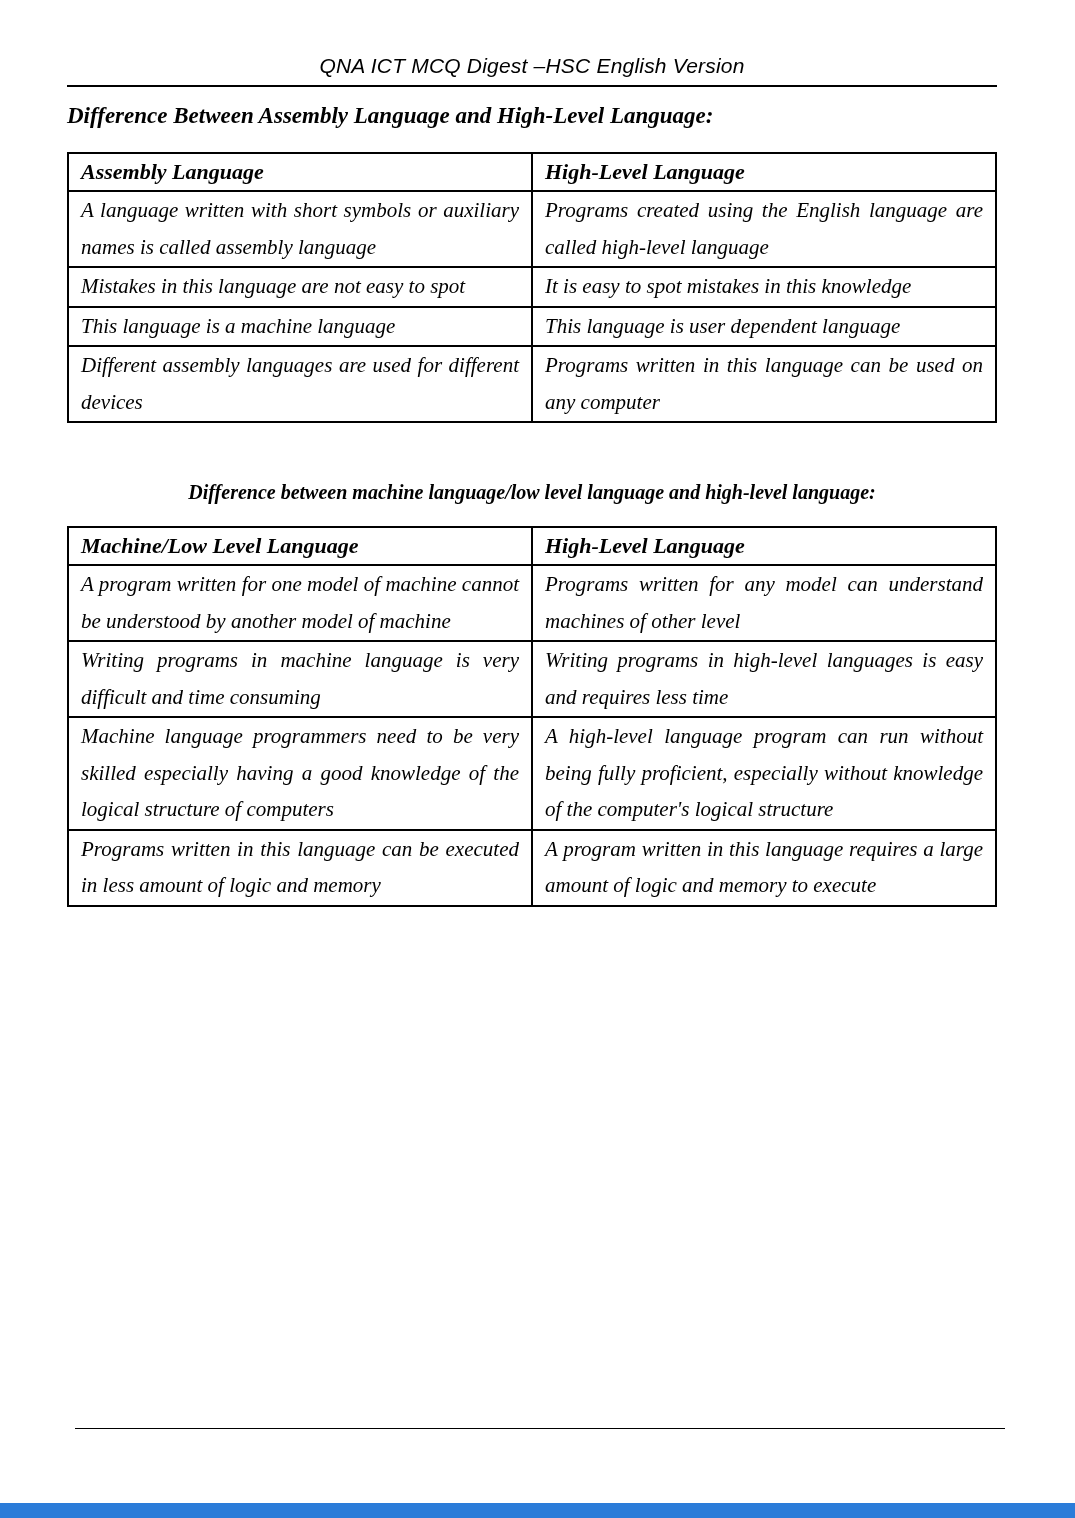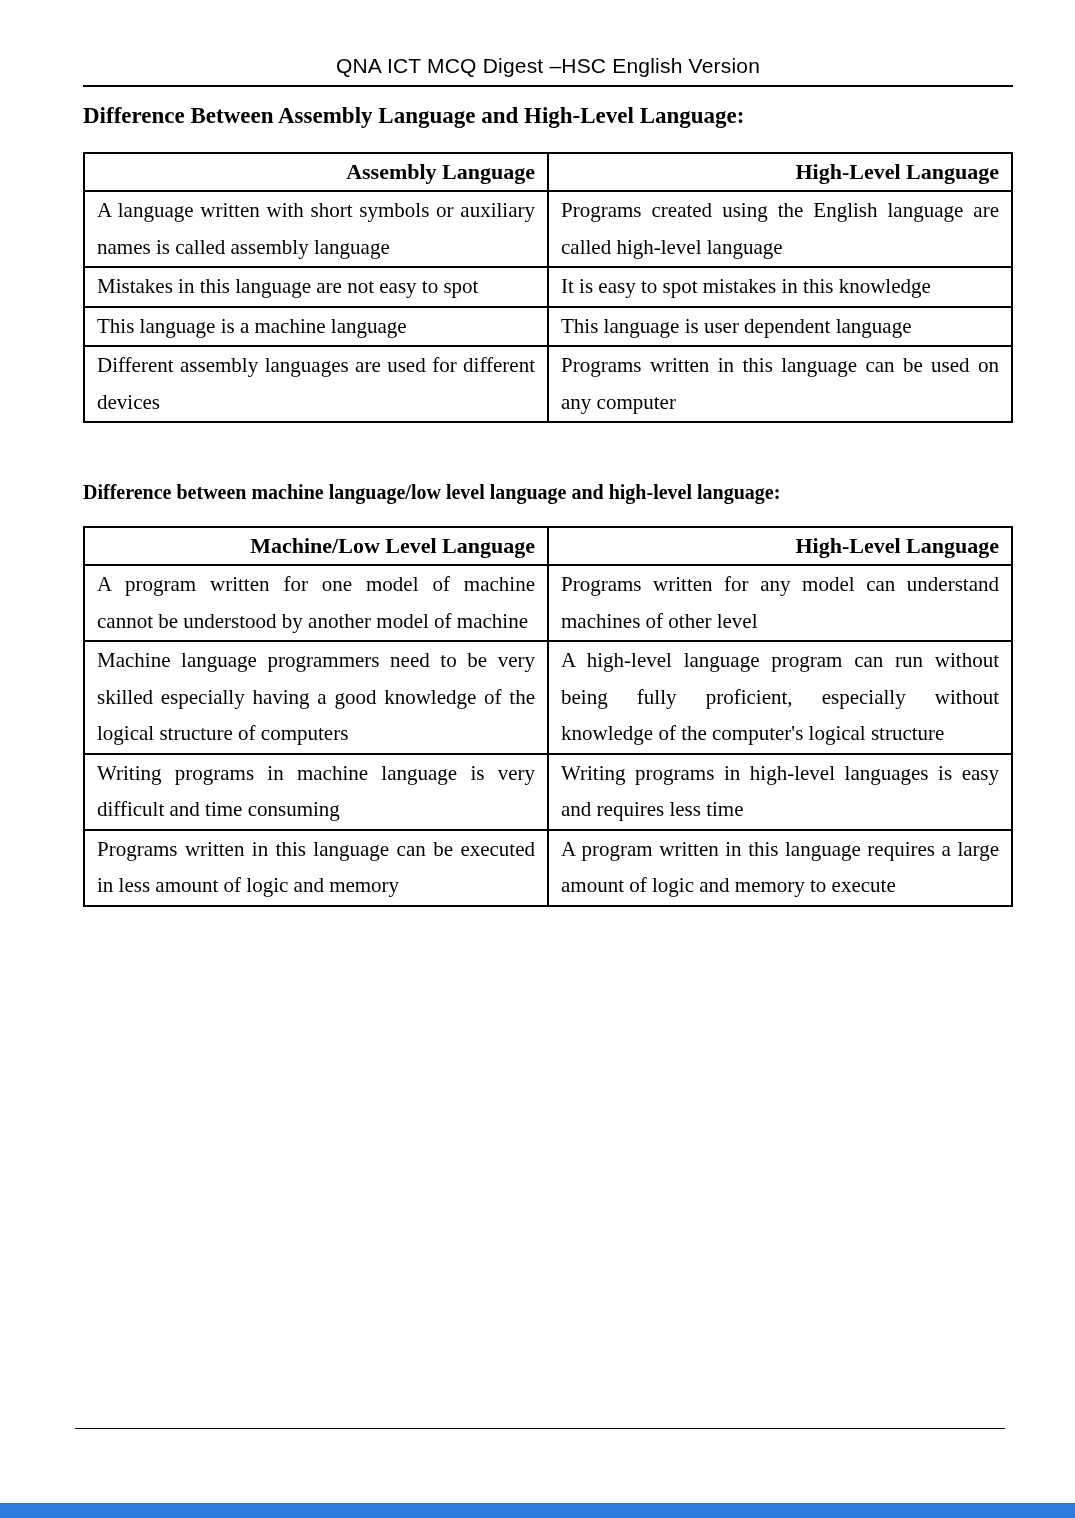--- a/index.html
+++ b/index.html
@@ -7,23 +7,24 @@
     position: relative;
     width: 1075px;
     height: 1518px;
     background: #ffffff;
     color: #000000;
     font-family: "Liberation Serif", serif;
     overflow: hidden;
   }
   .content {
     position: absolute;
-    left: 83px;
+    left: 67px;
     width: 930px;
     top: 0;
+    font-style: italic;
   }
   .header-title {
     font-family: "Liberation Sans", sans-serif;
     font-size: 21px;
     text-align: center;
     padding-top: 54px;
     letter-spacing: 0.2px;
   }
   .header-rule {
     border: none;
@@ -34,35 +35,36 @@
     font-size: 23px;
     font-weight: bold;
     margin: 14px 0 0 0;
     line-height: 30px;
   }
   .h2 {
     font-size: 20px;
     font-weight: bold;
     margin: 56px 0 0 0;
     line-height: 26px;
+    text-align: center;
   }
   table.cmp {
     width: 100%;
     border-collapse: collapse;
     table-layout: fixed;
     margin-top: 21px;
   }
   table.cmp th, table.cmp td {
     border: 2px solid #000;
     width: 50%;
     vertical-align: top;
     padding: 0 12px 1px 12px;
   }
   table.cmp th {
-    text-align: right;
+    text-align: left;
     font-size: 22px;
     line-height: 35px;
     font-weight: bold;
   }
   table.cmp td {
     font-size: 21px;
     line-height: 36.5px;
     text-align: justify;
   }
   .footer-rule {
@@ -137,26 +139,26 @@
           <th>Machine/Low Level Language</th>
           <th>High-Level Language</th>
         </tr>
       </thead>
       <tbody>
         <tr>
           <td>A program written for one model of machine cannot be understood by another model of machine</td>
           <td>Programs written for any model can understand machines of other level</td>
         </tr>
         <tr>
+          <td>Writing programs in machine language is very difficult and time consuming</td>
+          <td>Writing programs in high-level languages is easy and requires less time</td>
+        </tr>
+        <tr>
           <td>Machine language programmers need to be very skilled especially having a good knowledge of the logical structure of computers</td>
           <td>A high-level language program can run without being fully proficient, especially without knowledge of the computer's logical structure</td>
-        </tr>
-        <tr>
-          <td>Writing programs in machine language is very difficult and time consuming</td>
-          <td>Writing programs in high-level languages is easy and requires less time</td>
         </tr>
         <tr>
           <td>Programs written in this language can be executed in less amount of logic and memory</td>
           <td>A program written in this language requires a large amount of logic and memory to execute</td>
         </tr>
       </tbody>
     </table>
 
   </div>
 

